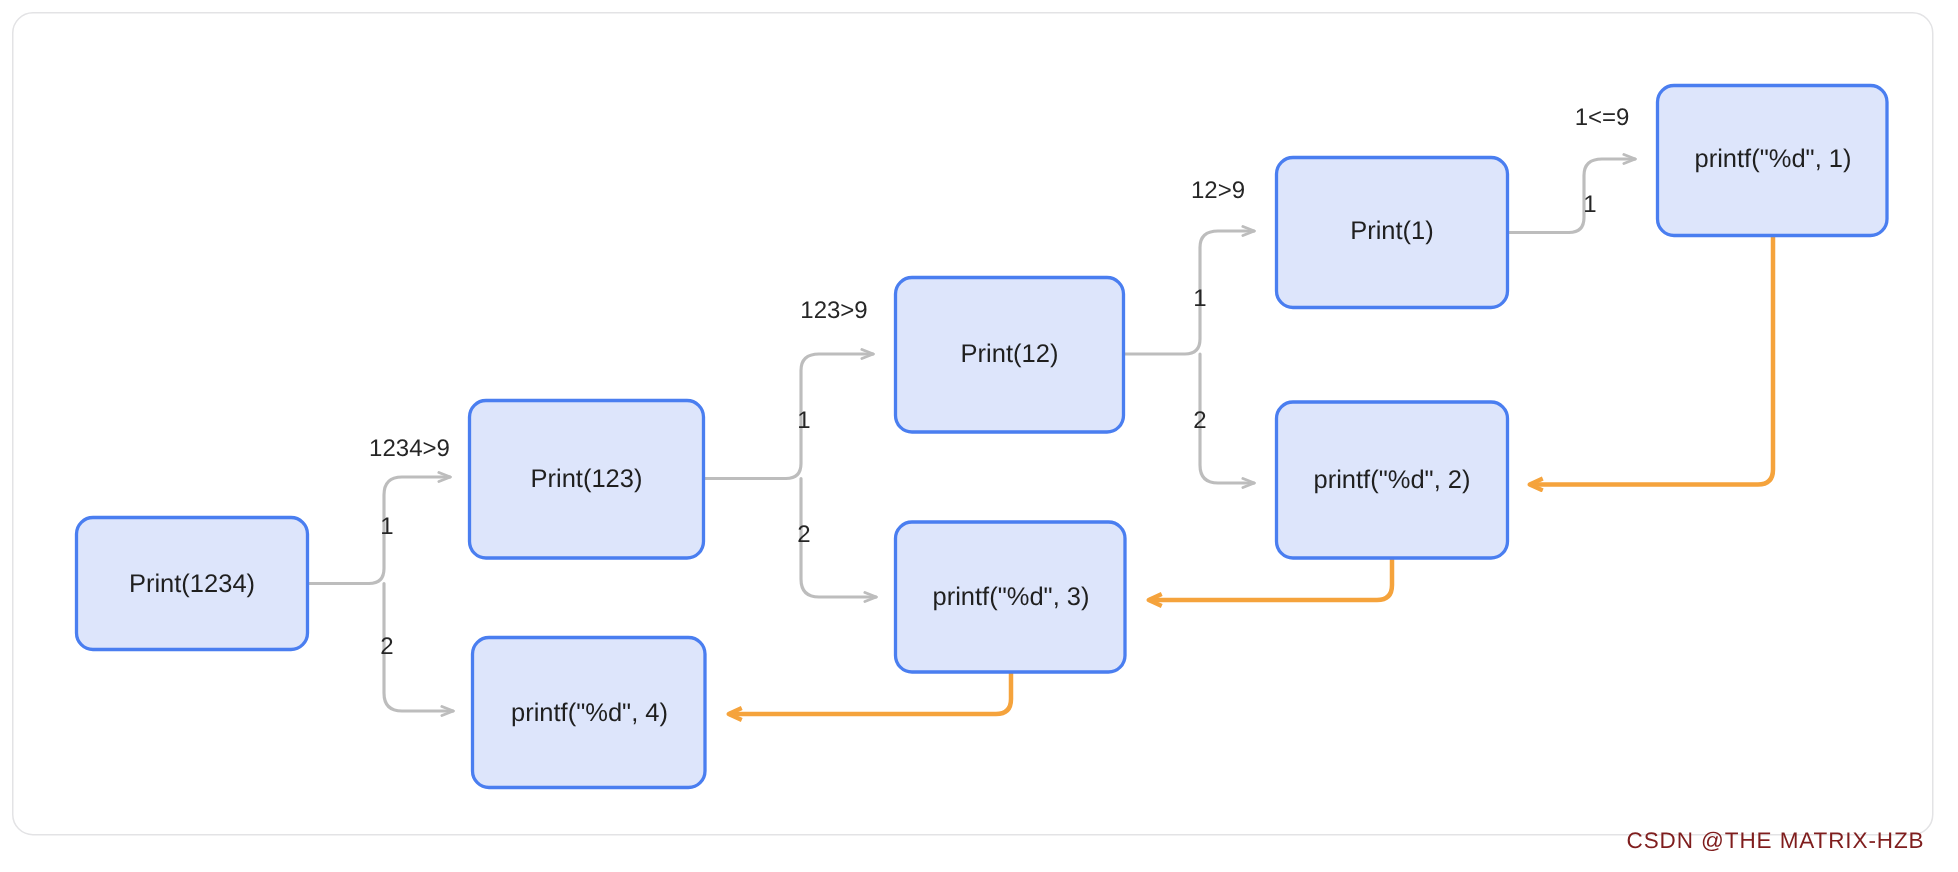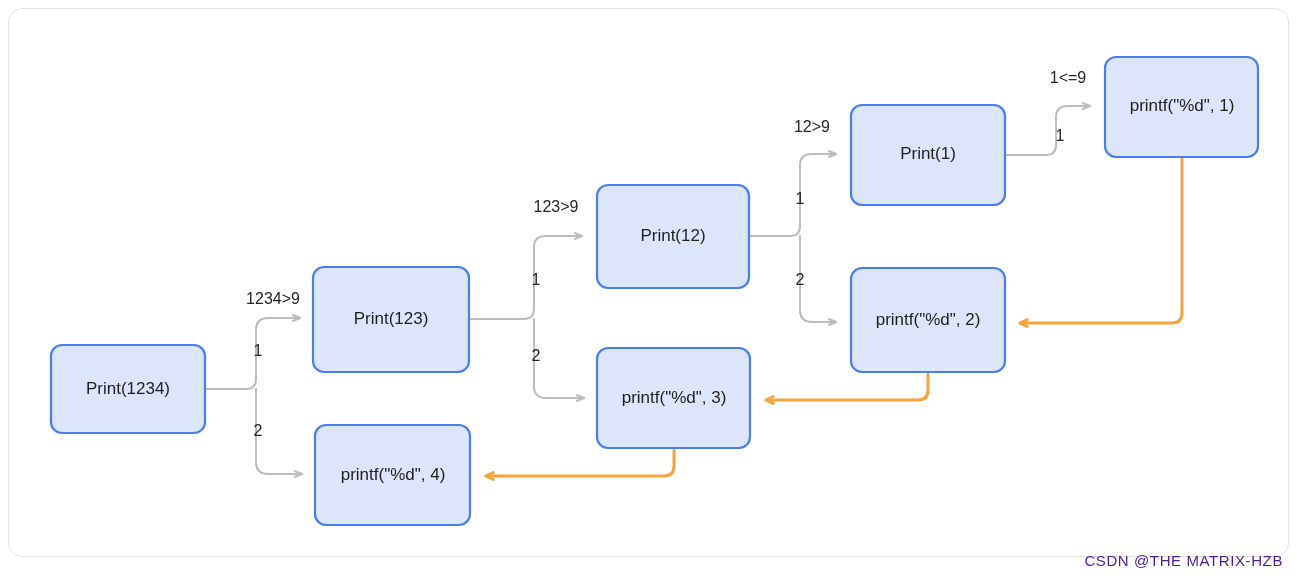--- a/index.html
+++ b/index.html
@@ -67,21 +67,21 @@
     stroke-width: 3;
     stroke-linecap: butt;
     stroke-linejoin: round;
   }
   .watermark {
     position: absolute;
     right: 22px;
     bottom: 12px;
     font-family: "Liberation Sans", sans-serif;
     font-size: 15px;
-    color: #4c1d95;
+    color: #7f1d1d;
     letter-spacing: 0.6px;
     white-space: nowrap;
     margin-top: 40px;
   }
 </style>
 </head>
 <body>
 
 <div id="canvas">
   <div class="page-frame"></div>

